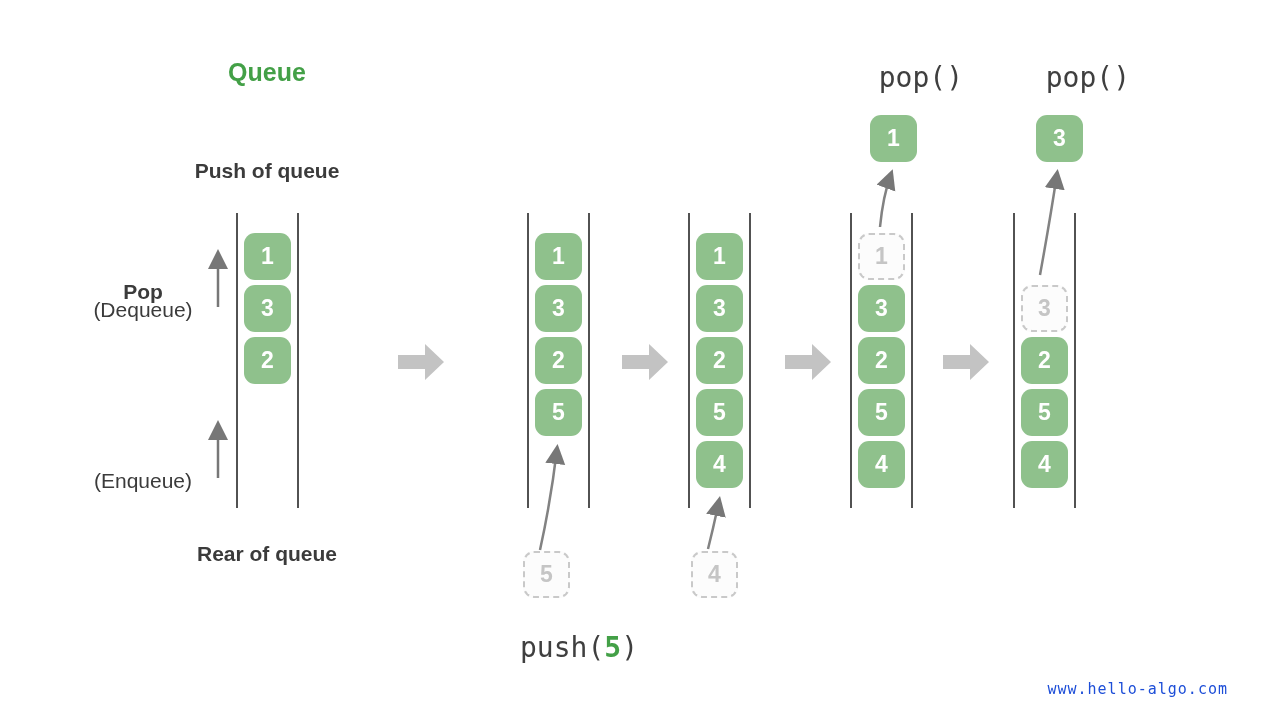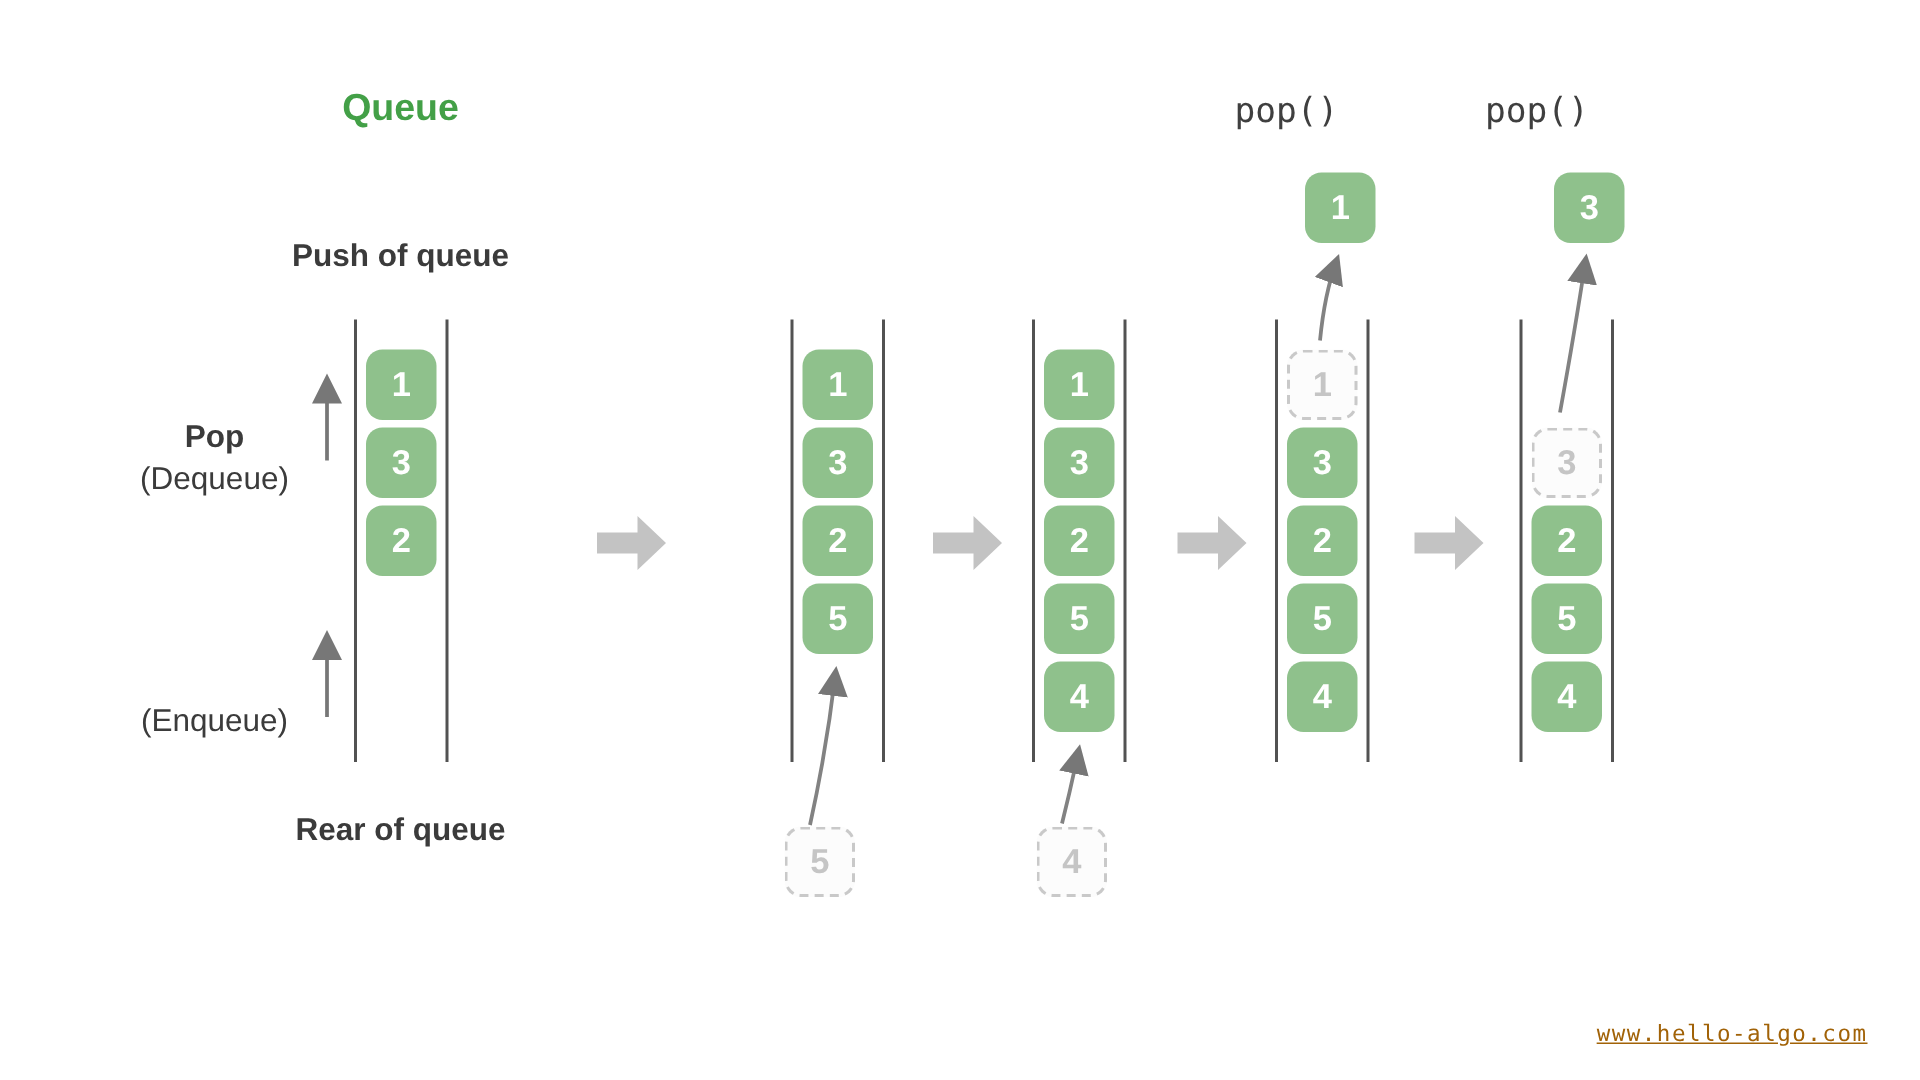--- a/index.html
+++ b/index.html
@@ -6,21 +6,21 @@
   .canvas{position:relative;width:1280px;height:720px;background:#ffffff;
           font-family:"Liberation Sans",sans-serif;overflow:hidden;}
 
   .title{position:absolute;left:167px;top:58px;width:200px;text-align:center;
          font-size:25px;font-weight:bold;color:#43a047;}
 
   .side-label{position:absolute;color:#3b3b3b;text-align:center;}
   .front-label{left:167px;top:159px;width:200px;font-size:21px;font-weight:bold;}
   .rear-label{left:167px;top:542px;width:200px;font-size:21px;font-weight:bold;}
   .pop-label{left:63px;top:261px;width:160px;font-size:21px;font-weight:bold;margin-top:19px;}
-  .pop-sub{left:63px;top:308px;width:160px;font-size:21px;text-align:center;}
+  .pop-sub{left:63px;top:298px;width:160px;font-size:21px;text-align:center;}
   .push-label{left:63px;top:432px;width:160px;font-size:21px;font-weight:bold;}
   .push-sub{left:63px;top:469px;width:160px;font-size:21px;}
 
   .col{position:absolute;top:213px;width:63px;height:295px;box-sizing:border-box;
        border-left:2px solid #525252;border-right:2px solid #525252;}
 
   .cell{position:absolute;left:6px;width:47px;height:47px;border-radius:11px;
         display:flex;align-items:center;justify-content:center;
         font-size:23px;font-weight:bold;box-sizing:border-box;}
   .cell.green{background:#8fc18c;color:#ffffff;}
@@ -29,29 +29,29 @@
   .popped{position:absolute;width:47px;height:47px;border-radius:11px;
           background:#8fc18c;color:#ffffff;display:flex;align-items:center;
           justify-content:center;font-size:23px;font-weight:bold;}
 
   .incoming{position:absolute;width:47px;height:47px;border-radius:11px;
             border:2px dashed #c9c9c9;background:#fcfcfc;color:#c5c5c5;
             display:flex;align-items:center;justify-content:center;
             font-size:23px;font-weight:bold;box-sizing:border-box;}
 
   .mono{font-family:"DejaVu Sans Mono","Liberation Mono",monospace;}
-  .op-label{position:absolute;text-align:left;font-size:23px;color:#3f3f3f;font-weight:500;}
+  .op-label{position:absolute;text-align:right;font-size:28px;color:#3f3f3f;font-weight:500;}
   .op-pop-1{left:823px;top:61px;width:140px;}
   .op-pop-2{left:990px;top:61px;width:140px;}
   .op-push-1{left:478px;top:631px;width:160px;}
   .op-push-2{left:651px;top:631px;width:160px;}
   .op-arg{color:#43a047;font-weight:bold;}
 
-  .watermark{position:absolute;right:35px;bottom:22px;font-size:15px;color:#a16207;
-             letter-spacing:1px;text-decoration:underline;}
+  .watermark{position:absolute;right:52px;bottom:22px;font-size:15px;color:#1d4ed8;
+             letter-spacing:1px;}
 
   .overlay{position:absolute;left:0;top:0;width:1280px;height:720px;pointer-events:none;}
 </style>
 </head>
 <body>
 
 <div class="canvas">
 
   <svg class="overlay" viewBox="0 0 1280 720">
     <defs>
@@ -90,20 +90,21 @@
     <div class="cell green" style="top:124px">2</div>
   </div>
 
   <div class="col" style="left:527px">
     <div class="cell green" style="top:20px">1</div>
     <div class="cell green" style="top:72px">3</div>
     <div class="cell green" style="top:124px">2</div>
     <div class="cell green" style="top:176px">5</div>
   </div>
   <div class="incoming" style="left:523px;top:551px">5</div>
+  <div class="op-label mono op-push-1"><span>push(</span><span class="op-arg">5</span><span>)</span></div>
 
   <div class="col" style="left:688px">
     <div class="cell green" style="top:20px">1</div>
     <div class="cell green" style="top:72px">3</div>
     <div class="cell green" style="top:124px">2</div>
     <div class="cell green" style="top:176px">5</div>
     <div class="cell green" style="top:228px">4</div>
   </div>
   <div class="incoming" style="left:691px;top:551px">4</div>
 

